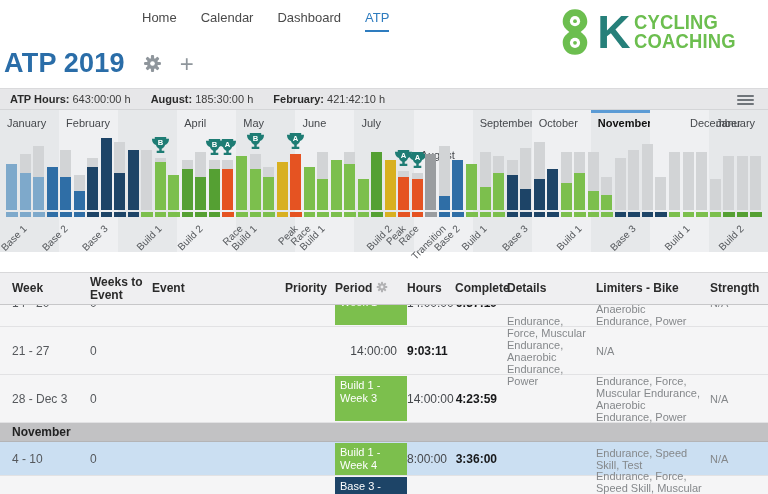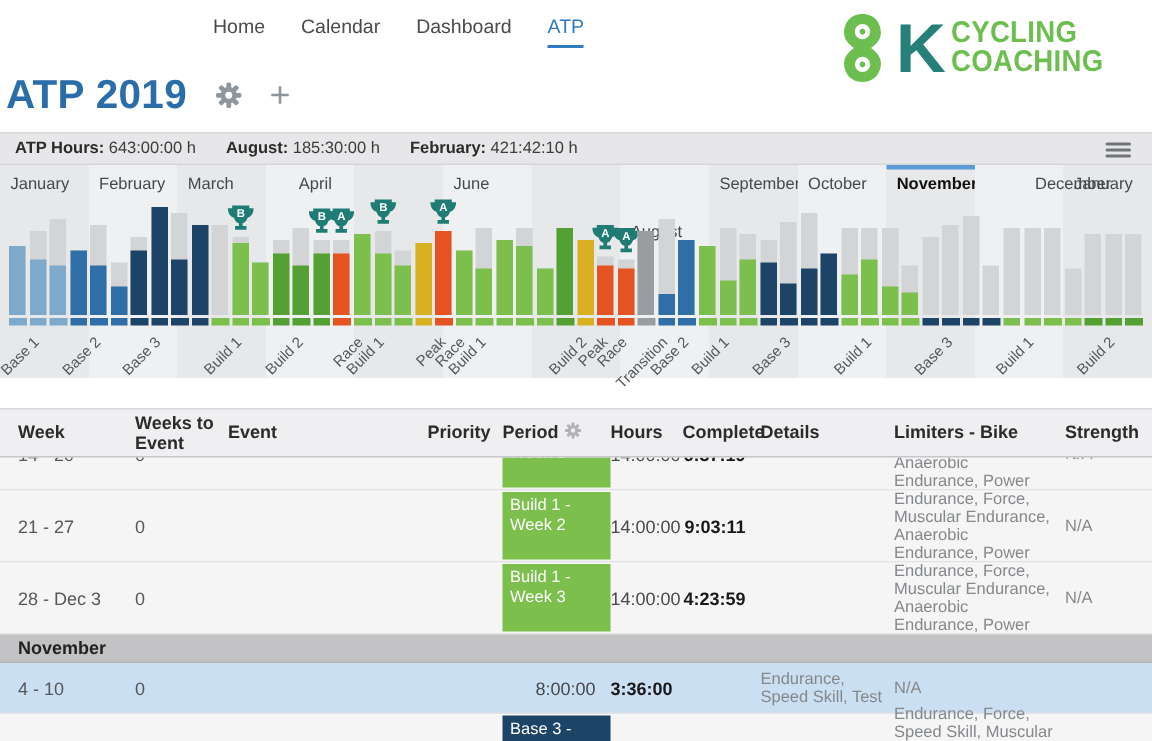--- a/index.html
+++ b/index.html
@@ -125,23 +125,24 @@
   <div class="hamburger">
       <div></div>
       <div></div>
       <div></div>
     </div>
 </div>
 
 <div class="chart-wrap">
     <div class="month" style="left: 0px;">January</div>
     <div class="month" style="left: 59.08px;">February</div>
-    <div class="month" style="left: 118.16px;">March</div>
-    <div class="month" style="left: 177.24px; text-align: center;">April</div>
+    <div class="month" style="left: 177.24px;">April</div>
+    <div class="month" style="left: 236.32px;">May</div>
     <div class="month" style="left: 295.4px;">June</div>
+    <div class="month" style="left: 354.48px;">July</div>
     <div class="month" style="left: 413.56px; margin-top: 32px;">August</div>
     <div class="month" style="left: 472.64px;">September</div>
     <div class="month" style="left: 531.72px;">October</div>
     <div class="month-accent" style="left: 590.8px;"></div>
     <div class="month sel" style="left: 590.8px;">November</div>
     <div class="month" style="left: 683px;">December</div>
     <div class="month" style="left: 708.96px;">January</div>
     <div class="pbar" style="left: 6px; top: 54.46px; height: 45.54px;"></div>
     <div class="dbar" style="left: 6px; top: 54.46px; height: 45.54px; width: 11px; background: rgb(126, 169, 203);"></div>
     <div class="useg" style="left: 6px; background: rgb(126, 169, 203);"></div>
@@ -405,23 +406,20 @@
         <div class="cell complete-cell">6:37:19</div>
         <div class="cell"></div>
         <div class="cell limiters-cell">Endurance, Force, Muscular Endurance, Anaerobic Endurance, Power</div>
         <div class="cell strength-cell">N/A</div>
       </div>
       <div class="trow grid" style="height: 48px;">
         <div class="cell">21 - 27</div>
         <div class="cell">0</div>
         <div class="cell"></div>
         <div class="cell"></div>
-        <div class="period-cell">
-          <div class="badge" style="background: rgb(124, 191, 77);">Build 1 - Week 2</div>
-        </div>
         <div class="cell hours-cell">14:00:00</div>
         <div class="cell complete-cell">9:03:11</div>
         <div class="cell"></div>
         <div class="cell limiters-cell">Endurance, Force, Muscular Endurance, Anaerobic Endurance, Power</div>
         <div class="cell strength-cell">N/A</div>
       </div>
       <div class="trow grid" style="height: 48px;">
         <div class="cell">28 - Dec 3</div>
         <div class="cell">0</div>
         <div class="cell"></div>
@@ -434,20 +432,23 @@
         <div class="cell"></div>
         <div class="cell limiters-cell">Endurance, Force, Muscular Endurance, Anaerobic Endurance, Power</div>
         <div class="cell strength-cell">N/A</div>
       </div>
       <div class="section-row">November</div>
       <div class="trow grid hl" style="height: 34px;">
         <div class="cell">4 - 10</div>
         <div class="cell">0</div>
         <div class="cell"></div>
         <div class="cell"></div>
+        <div class="period-cell">
+          <div class="badge" style="background: rgb(124, 191, 77);">Build 1 - Week 4</div>
+        </div>
         <div class="cell hours-cell">8:00:00</div>
         <div class="cell complete-cell">3:36:00</div>
         <div class="cell"></div>
         <div class="cell limiters-cell">Endurance, Speed Skill, Test</div>
         <div class="cell strength-cell">N/A</div>
       </div>
       <div class="trow grid" style="height: 48px;">
         <div class="cell">11 - 17</div>
         <div class="cell">0</div>
         <div class="cell"></div>

